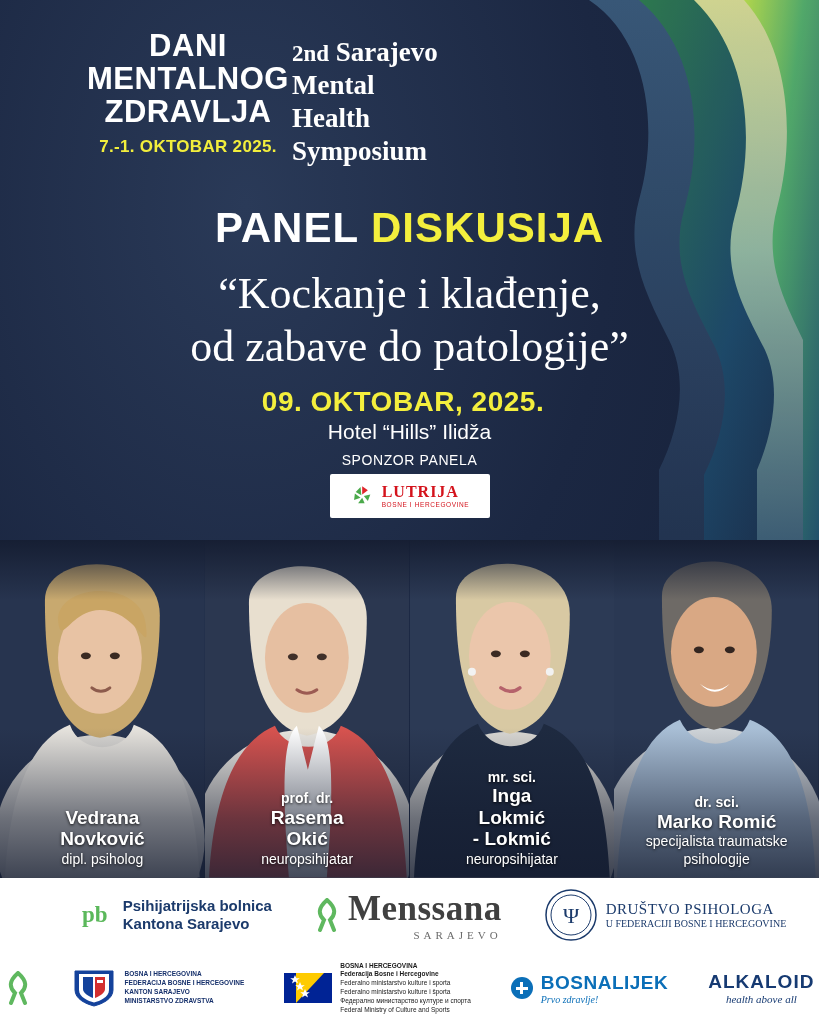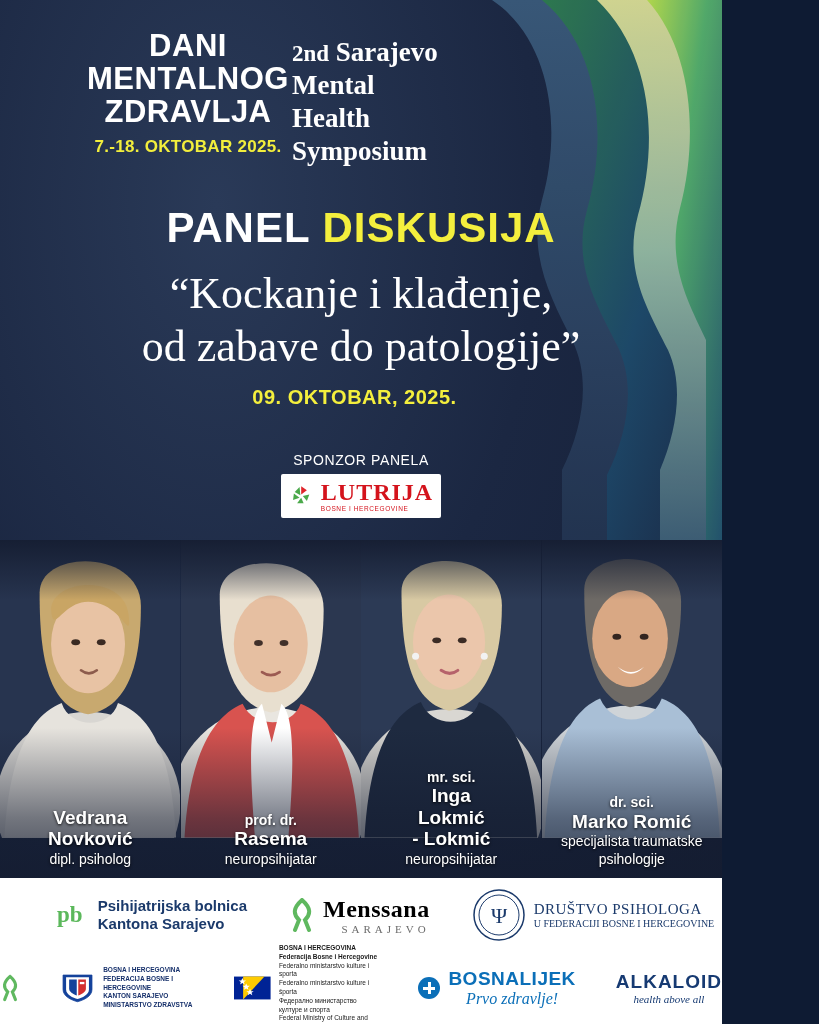--- a/index.html
+++ b/index.html
@@ -4,21 +4,21 @@
 <style>
   * { box-sizing: border-box; margin: 0; padding: 0; }
   html, body {
     width: 819px; height: 1024px;
     font-family: "Liberation Sans", sans-serif;
     background: #0e1b33;
     overflow: hidden;
   }
   .poster {
     position: relative;
-    width: 722px; height: 1024px;
+    width: 819px; height: 1024px;
     overflow: hidden;
     background: radial-gradient(ellipse at 30% 20%, #2a3a58 0%, #1b2742 45%, #131d33 100%);
   }
 
   
   .heads {
     position: absolute;
     top: 0; right: 0;
     width: 300px; height: 560px;
     overflow: hidden;
@@ -82,21 +82,21 @@
     font-family: "Liberation Serif", serif;
     font-size: 44px;
     line-height: 1.2;
   }
 
   .event-date {
     position: absolute;
     left: 0; right: 13px; top: 386px;
     text-align: center;
     color: #f4ef3d;
-    font-size: 20px;
+    font-size: 28px;
     font-weight: bold;
     letter-spacing: 0.5px;
   }
   .event-venue {
     position: absolute;
     left: 0; right: 0; top: 420px;
     text-align: center;
     color: #ffffff;
     font-size: 21px;
   }
@@ -120,21 +120,21 @@
     display: flex;
     align-items: center;
     justify-content: center;
     gap: 6px;
   }
   .sponsor-logo .clover { width: 26px; height: 26px; }
   .sponsor-logo .txt { line-height: 1; text-align: left; }
   .sponsor-logo .txt .main {
     color: #d4131c;
     font-weight: bold;
-    font-size: 24px;
+    font-size: 16px;
     letter-spacing: 1px;
     font-family: "Liberation Serif", serif;
   }
   .sponsor-logo .txt .sub {
     color: #d4131c;
     font-size: 6.5px;
     letter-spacing: 0.6px;
     margin-top: 2px;
   }
 
@@ -190,33 +190,33 @@
   .pb-logo {
     width: 40px; height: 34px;
     display: flex; align-items: center; justify-content: center;
     color: #5bb85b; font-weight: bold; font-size: 23px;
     font-family: "Liberation Serif", serif;
     margin-left: 42px;
   }
   .pb-text { color: #1b3a6b; font-weight: bold; font-size: 15px; line-height: 1.18; }
 
   .mens-text { font-family: "Liberation Serif", serif; }
-  .mens-main { color: #000000; font-size: 24px; font-weight: bold; letter-spacing: 0.5px; }
+  .mens-main { color: #404040; font-size: 35px; font-weight: bold; letter-spacing: 0.5px; }
   .mens-sub { color: #6b6b6b; font-size: 11px; letter-spacing: 4px; text-align: right; }
 
   .dp-text { text-align: left; }
   .dp-main { color: #1b3a6b; font-size: 15px; font-family: "Liberation Serif", serif; letter-spacing: .5px; }
   .dp-sub { color: #1b3a6b; font-size: 10px; font-family: Liberation Serif, serif; }
 
   .min-text { font-size: 6.5px; color: #16306b; line-height: 1.35; font-weight: bold; }
   .fed-text { font-size: 6.5px; color: #1a1a1a; line-height: 1.35; }
   .fed-text .b { font-weight: bold; }
 
   .bosnalijek .bl-main { color: #0b6fb8; font-weight: bold; font-size: 19px; letter-spacing: .5px; }
-  .bosnalijek .bl-sub { color: #0b6fb8; font-size: 16px; font-family: "Liberation Serif", serif; font-style: italic; text-align: center; }
+  .bosnalijek .bl-sub { color: #0b6fb8; font-size: 10px; font-family: "Liberation Serif", serif; font-style: italic; text-align: left; }
   .bl-cross {
     width: 22px; height: 22px; border-radius: 50%;
     background: #0b6fb8; position: relative;
   }
   .bl-cross::before, .bl-cross::after {
     content: ""; position: absolute; background: #fff;
   }
   .bl-cross::before { left: 5px; right: 5px; top: 9.5px; height: 3px; }
   .bl-cross::after { top: 5px; bottom: 5px; left: 9.5px; width: 3px; }
 
@@ -260,41 +260,42 @@
       <path d="M120 0 C180 50 185 140 165 210 C150 265 175 305 195 345 C215 385 205 435 185 475 L185 560 L300 560 L300 0 Z" fill="url(#g1)"></path>
       <path d="M175 0 C232 55 236 145 216 215 C201 270 226 310 246 350 C262 385 255 430 238 470 L238 560 L300 560 L300 0 Z" fill="url(#g3)" opacity="0.92"></path>
       <path d="M225 0 C272 52 276 140 258 208 C244 262 266 302 284 340 L284 560 L300 560 L300 0 Z" fill="url(#g2)" opacity="0.95"></path>
     </svg>
   </div>
 
   <div class="title-left">
     <div class="l1">DANI</div>
     <div class="l2">MENTALNOG</div>
     <div class="l3">ZDRAVLJA</div>
-    <div class="dates">7.-18. OKTOBAR 2025.</div>
+    <div class="dates">7.-1. OKTOBAR 2025.</div>
   </div>
 
   <div class="title-right">
     <div class="r1"><span class="ord">2nd</span> <span>Sarajevo</span></div>
     <div class="rest">Mental</div>
     <div class="rest">Health</div>
     <div class="rest">Symposium</div>
   </div>
 
   <div class="panel-heading">
     <span class="w1">PANEL</span>
     <span class="w2">DISKUSIJA</span>
   </div>
 
   <div class="panel-topic">
     <div>“Kockanje i klađenje,</div>
     <div>od zabave do patologije”</div>
   </div>
 
   <div class="event-date">09. OKTOBAR, 2025.</div>
+  <div class="event-venue">Hotel “Hills” Ilidža</div>
 
   <div class="sponsor-label">SPONZOR PANELA</div>
 
   <div class="sponsor-logo">
     <svg class="clover" viewBox="0 0 32 32" xmlns="http://www.w3.org/2000/svg">
       <path d="M15 4 L22 9 L15 14 Z" fill="#e0252b"></path>
       <path d="M13 5 L7 11 L14 15 Z" fill="#4aa94a"></path>
       <path d="M6 13 L5 21 L13 18 Z" fill="#4aa94a"></path>
       <path d="M15 18 L10 25 L18 25 Z" fill="#4aa94a"></path>
       <path d="M17 16 L25 14 L22 22 Z" fill="#4aa94a"></path>
@@ -338,20 +339,21 @@
         <ellipse cx="117" cy="117" rx="5" ry="3.4" fill="#40302a"></ellipse>
         <path d="M92 150 q10 7 20 0" stroke="#9b5a52" stroke-width="3" fill="none" stroke-linecap="round"></path>
         <path d="M70 186 C82 214 126 214 136 186 C176 202 198 252 202 338 L4 338 C9 252 32 202 70 186Z" fill="#d8534f"></path>
         <path d="M92 186 L103 230 L114 186 C130 200 128 260 122 338 L84 338 C78 260 76 200 92 186Z" fill="#ffffff"></path>
       </svg>
       <div class="fade-top"></div>
       <div class="fade-bottom"></div>
       <div class="caption">
         <div class="pre">prof. dr.</div>
         <div class="nm">Rasema</div>
+        <div class="nm">Okić</div>
         <div class="role">neuropsihijatar</div>
       </div>
     </div>
 
     <div class="speaker">
       <svg class="photo-bg" viewBox="0 0 205 338" preserveAspectRatio="xMidYMid slice" xmlns="http://www.w3.org/2000/svg">
         <rect width="205" height="338" fill="#2c3a55"></rect>
         <ellipse cx="100" cy="300" rx="108" ry="108" fill="#d9d7d2"></ellipse>
         <path d="M46 58 C46 10 160 10 160 74 C160 126 148 184 100 194 C54 184 46 122 46 58Z" fill="#d8c9a3"></path>
         <ellipse cx="100" cy="116" rx="41" ry="54" fill="#ebc6ab"></ellipse>

